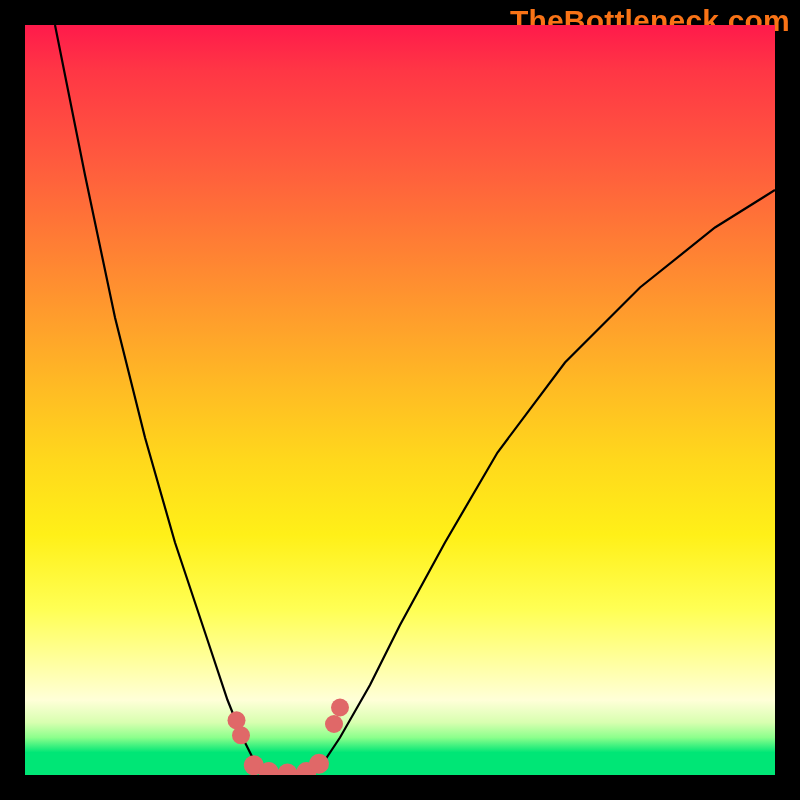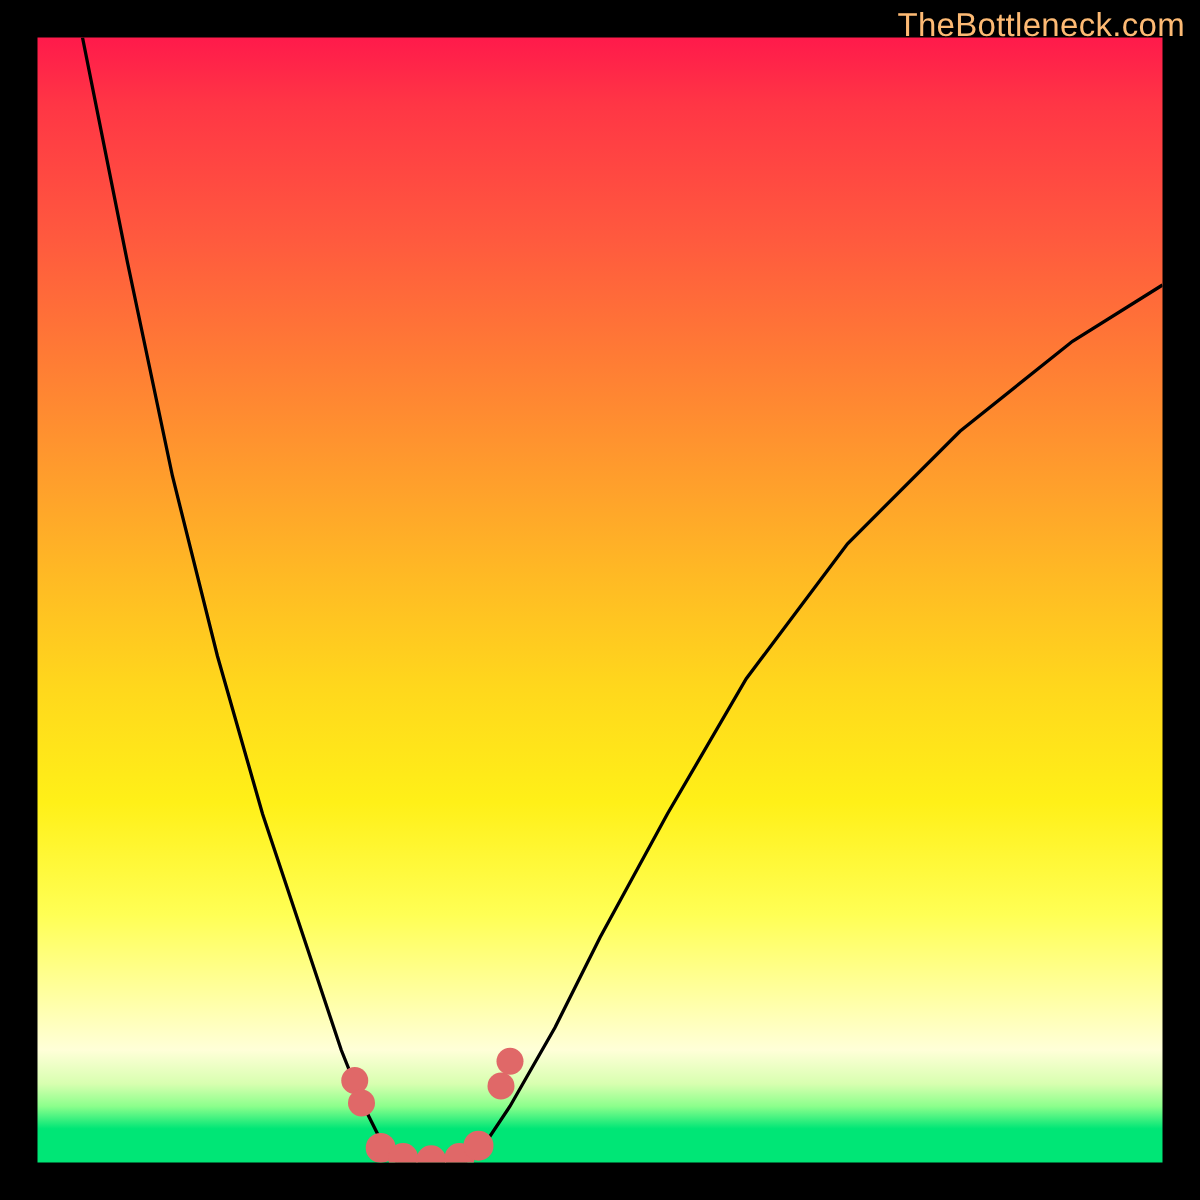--- a/index.html
+++ b/index.html
@@ -47,24 +47,24 @@
     position: absolute;
     left: 0;
     top: 0;
     width: 750px;
     height: 750px;
   }
   .watermark {
     position: absolute;
     top: 4px;
     right: 10px;
-    color: #fdba74;
-    font-size: 22px;
+    color: #f97316;
+    font-size: 30px;
     letter-spacing: 0.2px;
-    font-weight: 400;
+    font-weight: 700;
   }
 </style>
 </head>
 <body>
 
 <div class="frame">
 
   <div class="watermark">TheBottleneck.com</div>
 
   <div class="plot">

